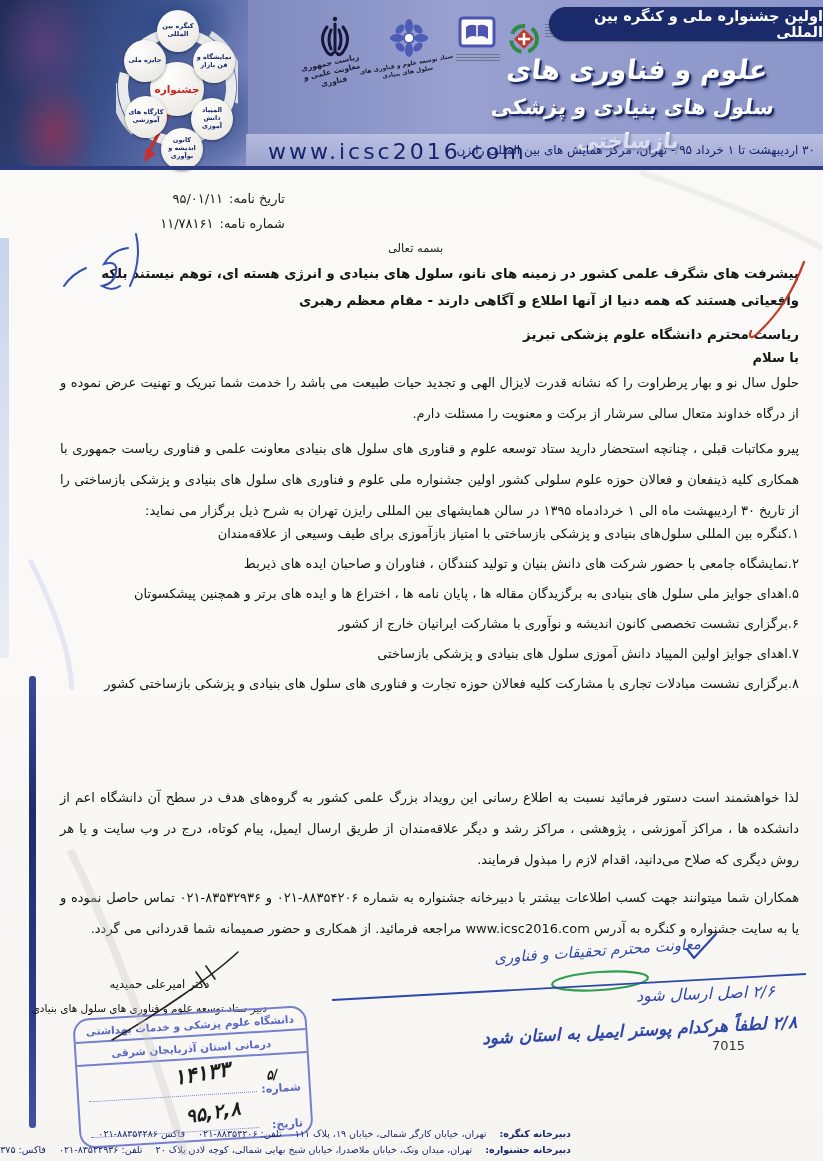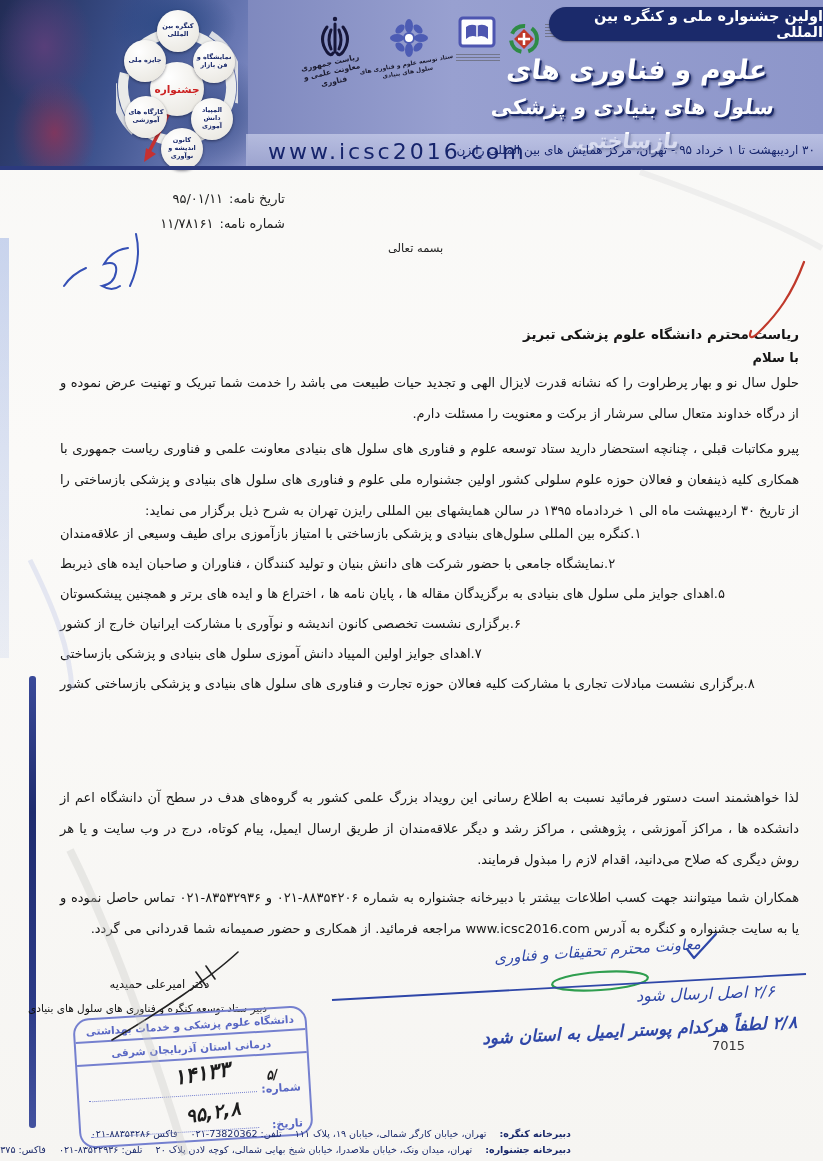--- a/index.html
+++ b/index.html
@@ -56,21 +56,21 @@
      text-align:right;line-height:25px;white-space:nowrap}
   .meta .val{margin-right:6px}
   .bismillah{position:absolute;top:241px;left:388px;font-size:11.5px;color:#222;direction:rtl}
   .btxt{position:absolute;right:24px;left:60px;direction:rtl;text-align:justify;color:#151515;
      font-size:13px}
   .quote{top:260px;font-weight:bold;font-size:13.3px;line-height:27px;text-align:right}
   .recipient{top:326px;font-weight:bold;font-size:13.5px;text-align:right}
   .salam{top:350px;font-weight:bold;font-size:13px;text-align:right}
   .p1{top:367px;line-height:31px}
   .p2{top:433px;line-height:31px}
-  .items{top:519px;line-height:30px;text-align:left}
+  .items{top:519px;line-height:30px;text-align:right}
   .items div{white-space:nowrap}
   .p3{top:782px;line-height:31px}
   .p4{top:882px;line-height:31px}
 
   
   .sig{position:absolute;left:52px;top:977px;width:215px;text-align:center;direction:rtl;color:#111}
   .sig .name{font-size:11.5px;letter-spacing:.5px}
   .sig .role{font-size:10.5px;margin-top:11px;white-space:nowrap}
 
   
@@ -219,40 +219,41 @@
     <div>
       <span>تاریخ نامه:</span><span class="val">۹۵/۰۱/۱۱</span>
     </div>
     <div>
       <span>شماره نامه:</span><span class="val">۱۱/۷۸۱۶۱</span>
     </div>
   </div>
 
   <div class="bismillah">بسمه تعالی</div>
 
+  <div class="btxt quote">پیشرفت های شگرف علمی کشور در زمینه های نانو، سلول های بنیادی و انرژی هسته ای، توهم نیستند بلکه واقعیاتی هستند که همه دنیا از آنها اطلاع و آگاهی دارند - مقام معظم رهبری</div>
   <div class="btxt salam">با سلام</div>
   <div class="btxt recipient">ریاست محترم دانشگاه علوم پزشکی تبریز</div>
   <div class="btxt p1">حلول سال نو و بهار پرطراوت را که نشانه قدرت لایزال الهی و تجدید حیات طبیعت می باشد را خدمت شما تبریک و تهنیت عرض نموده و از درگاه خداوند متعال سالی سرشار از برکت و معنویت را مسئلت دارم.</div>
   <div class="btxt p2">پیرو مکاتبات قبلی ، چنانچه استحضار دارید ستاد توسعه علوم و فناوری های سلول های بنیادی معاونت علمی و فناوری ریاست جمهوری با همکاری کلیه ذینفعان و فعالان حوزه علوم سلولی کشور اولین جشنواره ملی علوم و فناوری های سلول های بنیادی و پزشکی بازساختی را از تاریخ ۳۰ اردیبهشت ماه الی ۱ خردادماه ۱۳۹۵ در سالن همایشهای بین المللی رایزن تهران به شرح ذیل برگزار می نماید:</div>
 
   <div class="btxt items">
     <div>۱.کنگره بین المللی سلول‌های بنیادی و پزشکی بازساختی با امتیاز بازآموزی برای طیف وسیعی از علاقه‌مندان</div>
     <div>۲.نمایشگاه جامعی با حضور شرکت های دانش بنیان و تولید کنندگان ، فناوران و صاحبان ایده های ذیربط</div>
     <div>۵.اهدای جوایز ملی سلول های بنیادی به برگزیدگان مقاله ها ، پایان نامه ها ، اختراع ها و ایده های برتر و همچنین پیشکسوتان</div>
     <div>۶.برگزاری نشست تخصصی کانون اندیشه و نوآوری با مشارکت ایرانیان خارج از کشور</div>
     <div>۷.اهدای جوایز اولین المپیاد دانش آموزی سلول های بنیادی و پزشکی بازساختی</div>
     <div>۸.برگزاری نشست مبادلات تجاری با مشارکت کلیه فعالان حوزه تجارت و فناوری های سلول های بنیادی و پزشکی بازساختی کشور</div>
   </div>
 
   <div class="btxt p3">لذا خواهشمند است دستور فرمائید نسبت به اطلاع رسانی این رویداد بزرگ علمی کشور به گروه‌های هدف در سطح آن دانشگاه اعم از دانشکده ها ، مراکز آموزشی ، پژوهشی ، مراکز رشد و دیگر علاقه‌مندان از طریق ارسال ایمیل، پیام کوتاه، درج در وب سایت و یا هر روش دیگری که صلاح می‌دانید، اقدام لازم را مبذول فرمایند.</div>
   <div class="btxt p4">همکاران شما میتوانند جهت کسب اطلاعات بیشتر با دبیرخانه جشنواره به شماره ۸۸۳۵۴۲۰۶-۰۲۱ و ۸۳۵۳۲۹۳۶-۰۲۱ تماس حاصل نموده و یا به سایت جشنواره و کنگره به آدرس www.icsc2016.com مراجعه فرمائید. از همکاری و حضور صمیمانه شما قدردانی می گردد.</div>
 
   <div class="sig">
     <div class="name">دکتر امیرعلی حمیدیه</div>
-    <div class="role">دبیر ستاد توسعه کنگره و فناوری های سلول های بنیادی</div>
+    <div class="role">دبیر ستاد توسعه علوم و فناوری های سلول های بنیادی</div>
   </div>
 
   <div class="stamp">
     <div class="r">دانشگاه علوم پزشکی و خدمات بهداشتی</div>
     <div class="r r2">درمانی استان آذربایجان شرقی</div>
     <div class="fld">
       <span class="lbl">شماره:</span>
       <span class="dots"></span>
       <span class="hwv n1">۱۴۱۳۳</span>
       <span class="hwv n1s">/۵</span>
@@ -267,21 +268,21 @@
   <div class="hw hw1">معاونت محترم تحقیقات و فناوری</div>
   <div class="hw hw2">۲/۶ اصل ارسال شود</div>
   <div class="hw hw3">۲/۸ لطفاً هرکدام پوستر ایمیل به استان شود</div>
 
   <div class="pagenum">7015</div>
 
   <div class="footer">
     <div class="row">
       <span class="lab">دبیرخانه کنگره:</span>
       <span>تهران، خیابان کارگر شمالی، خیابان ۱۹، پلاک ۱۱۱</span>
-      <span>تلفن: 73820362-۰۲۱</span>
+      <span>تلفن: ۸۸۳۵۴۲۰۶-۰۲۱</span>
       <span>فاکس ۸۸۳۵۴۲۸۶-۰۲۱</span>
     </div>
     <div class="row">
       <span class="lab">دبیرخانه جشنواره:</span>
       <span>تهران، میدان ونک، خیابان ملاصدرا، خیابان شیخ بهایی شمالی، کوچه لادن پلاک ۲۰</span>
       <span>تلفن: ۸۳۵۲۲۹۳۶-۰۲۱</span>
       <span>فاکس: ۸۳۵۳۲۳۷۵-۰۲۱</span>
     </div>
   </div>
 

